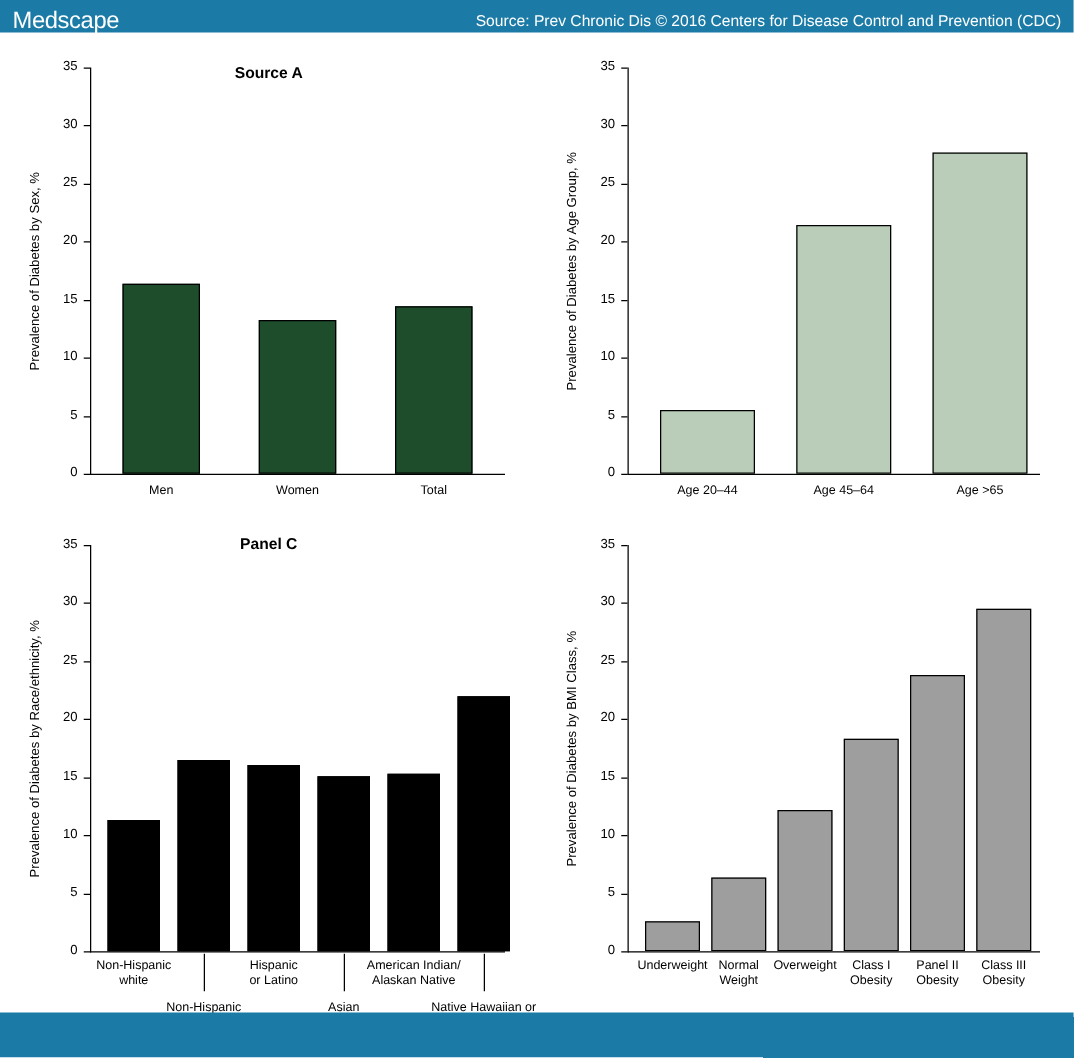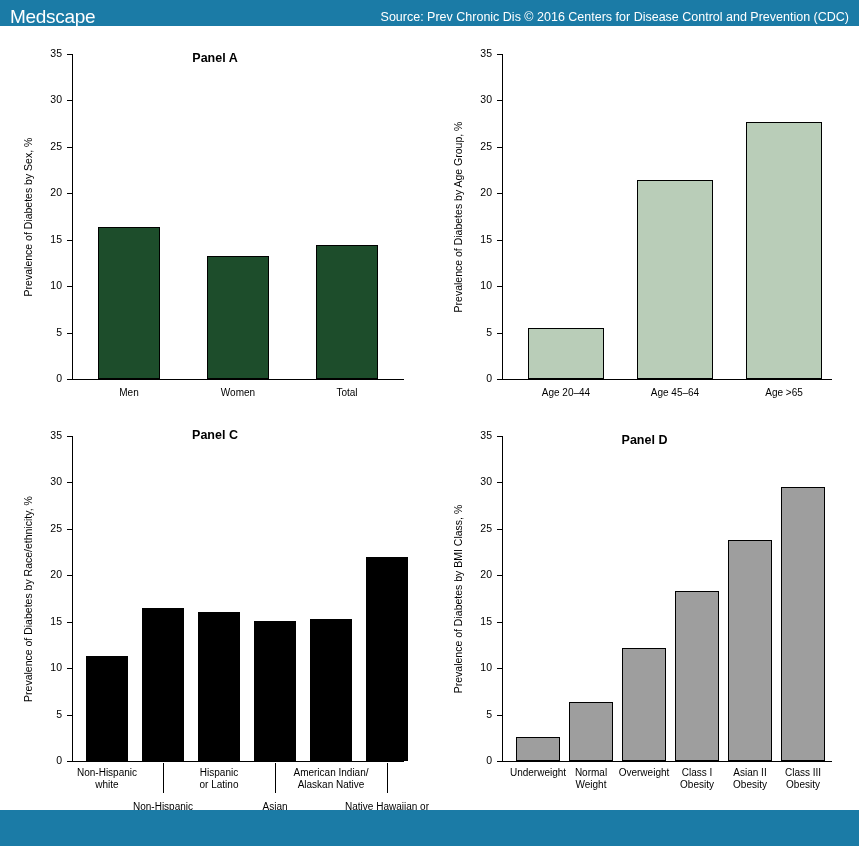--- a/index.html
+++ b/index.html
@@ -60,21 +60,21 @@
 </head>
 <body>
 
 <div id="root">
 
   <div class="top-bar"></div>
 
   <div class="panels">
 
     <div class="panel" style="left:0px; top:0px; width:430px; height:392px;">
-      <div class="panel-title" style="top:25px;">Panel A</div>
+      <div class="panel-title" style="top:25px;">Source A</div>
       <div class="plot" style="left:72px; top:28px; width:332px; height:325px;">
           <div class="axis-line" style="left: 0px; top: 0px; width: 1px; height: 326px;"></div>
           <div class="axis-line" style="left: 0px; top: 325px; width: 332px; height: 1px;"></div>
           <div class="ytick-mark" style="left: -5px; top: 325px;"></div>
           <div class="ytick-label" style="left: -36px; top: 318px;">0</div>
           <div class="ytick-mark" style="left: -5px; top: 278.571px;"></div>
           <div class="ytick-label" style="left: -36px; top: 271.571px;">5</div>
           <div class="ytick-mark" style="left: -5px; top: 232.143px;"></div>
           <div class="ytick-label" style="left: -36px; top: 225.143px;">10</div>
           <div class="ytick-mark" style="left: -5px; top: 185.714px;"></div>
@@ -166,21 +166,20 @@
           <div class="xcat" style="left: 209px; top: 331px; width: 100px;">American Indian/
 Alaskan Native</div>
           <div class="bar" style="left: 294px; top: 120.714px; width: 42px; height: 204.286px; background: rgb(0, 0, 0); border: 1px solid rgb(0, 0, 0);"></div>
           <div class="xcat" style="left: 265px; top: 365px; width: 100px;">Native Hawaiian or
 other Pacific Islander</div>
           <div class="bracket-tick" style="left: 315px; top: 327px; height: 30px;"></div>
         </div>
     </div>
 
     <div class="panel" style="left:430px; top:392px; width:429px; height:392px;">
-      <div class="panel-title" style="top:15px;">Panel D</div>
       <div class="plot" style="left:72px; top:18px; width:330px; height:325px;">
           <div class="axis-line" style="left: 0px; top: 0px; width: 1px; height: 326px;"></div>
           <div class="axis-line" style="left: 0px; top: 325px; width: 330px; height: 1px;"></div>
           <div class="ytick-mark" style="left: -5px; top: 325px;"></div>
           <div class="ytick-label" style="left: -36px; top: 318px;">0</div>
           <div class="ytick-mark" style="left: -5px; top: 278.571px;"></div>
           <div class="ytick-label" style="left: -36px; top: 271.571px;">5</div>
           <div class="ytick-mark" style="left: -5px; top: 232.143px;"></div>
           <div class="ytick-label" style="left: -36px; top: 225.143px;">10</div>
           <div class="ytick-mark" style="left: -5px; top: 185.714px;"></div>
@@ -198,21 +197,21 @@
           <div class="xcat" style="left: -12.5px; top: 331px; width: 97px;">Underweight</div>
           <div class="bar" style="left: 67px; top: 265.571px; width: 44px; height: 59.4286px; background: rgb(158, 158, 158); border: 1px solid rgb(0, 0, 0);"></div>
           <div class="xcat" style="left: 40.5px; top: 331px; width: 97px;">Normal
 Weight</div>
           <div class="bar" style="left: 120px; top: 211.714px; width: 44px; height: 113.286px; background: rgb(158, 158, 158); border: 1px solid rgb(0, 0, 0);"></div>
           <div class="xcat" style="left: 93.5px; top: 331px; width: 97px;">Overweight</div>
           <div class="bar" style="left: 173px; top: 155.071px; width: 44px; height: 169.929px; background: rgb(158, 158, 158); border: 1px solid rgb(0, 0, 0);"></div>
           <div class="xcat" style="left: 146.5px; top: 331px; width: 97px;">Class I
 Obesity</div>
           <div class="bar" style="left: 226px; top: 104px; width: 44px; height: 221px; background: rgb(158, 158, 158); border: 1px solid rgb(0, 0, 0);"></div>
-          <div class="xcat" style="left: 199.5px; top: 331px; width: 97px;">Asian II
+          <div class="xcat" style="left: 199.5px; top: 331px; width: 97px;">Panel II
 Obesity</div>
           <div class="bar" style="left: 279px; top: 51.0714px; width: 44px; height: 273.929px; background: rgb(158, 158, 158); border: 1px solid rgb(0, 0, 0);"></div>
           <div class="xcat" style="left: 252.5px; top: 331px; width: 97px;">Class III
 Obesity</div>
         </div>
     </div>
 
   </div>
 
   <div class="bottom-bar"></div>

